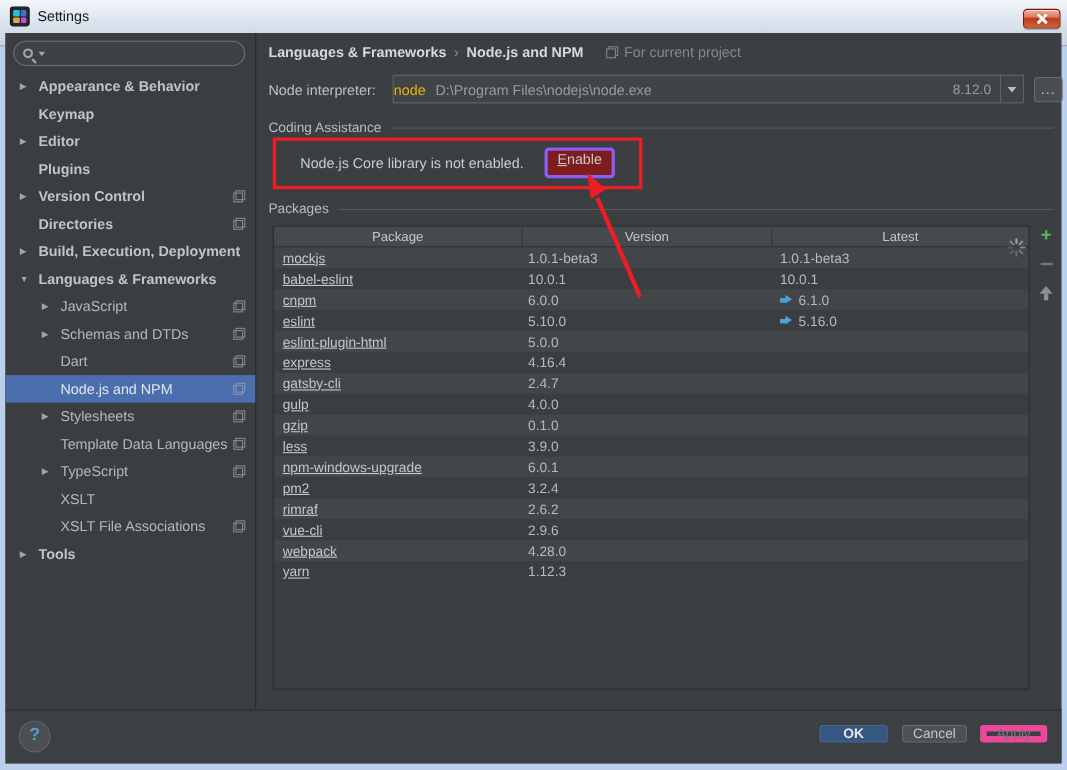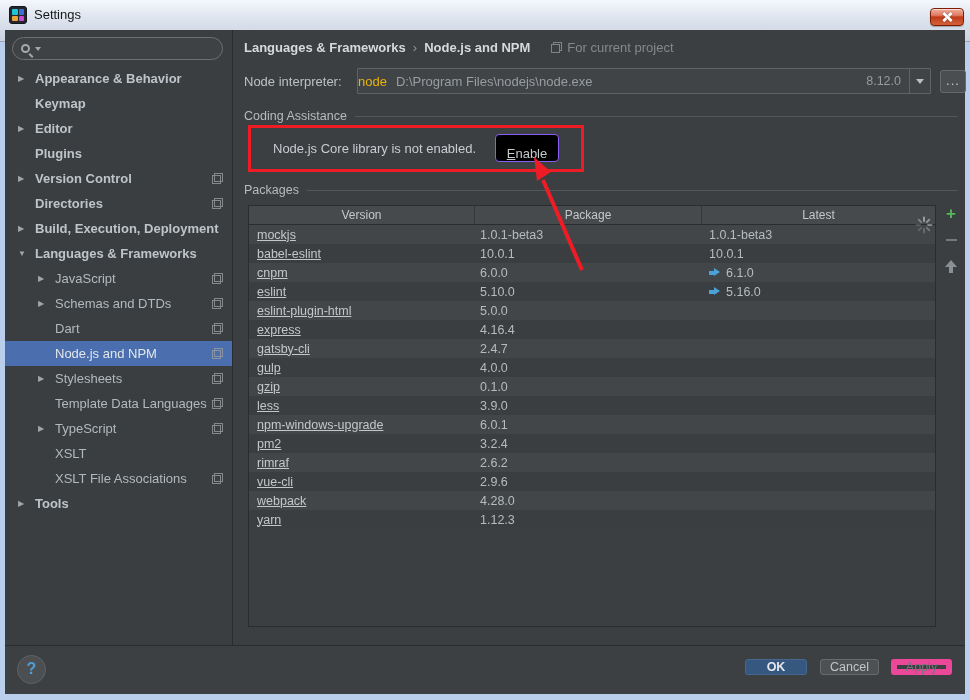--- a/index.html
+++ b/index.html
@@ -70,22 +70,22 @@
   .tri-down{width:0;height:0;border-left:4px solid transparent;border-right:4px solid transparent;border-top:5px solid #b9bdc0;}
   .browse-btn{position:absolute;left:706px;top:40px;width:26px;height:23px;border:1px solid #666a6c;border-radius:3px;
     background:#4a4e50;color:#c3c7ca;text-align:center;line-height:19px;letter-spacing:1px;cursor:default;}
 
   .section-hdr{position:absolute;left:10px;right:7px;display:flex;align-items:center;gap:8px;color:#b7bbbe;font-size:12.5px;}
   .section-hdr::after{content:'';flex:1;height:1px;background:#55585a;}
   .hdr-coding{top:79px;} .hdr-packages{top:153px;}
 
   .redbox{position:absolute;left:14px;top:95px;width:336px;height:47px;border:3px solid var(--annotation_red,#ee1c25);z-index:4;}
   .na-msg{position:absolute;left:39px;top:95px;height:47px;display:flex;align-items:center;color:#c9cdd1;z-index:5;}
-  .enable-btn{position:absolute;left:261px;top:104px;width:64px;height:28px;background:#000000;border:1px solid #8b5cf6;
-    border-radius:4px;color:#c5c9cc;display:flex;align-items:flex-end;justify-content:center;z-index:5;cursor:default;}
+  .enable-btn{position:absolute;left:261px;top:104px;width:64px;height:28px;background:#7f1d1d;border:3px solid #8b5cf6;
+    border-radius:4px;color:#c5c9cc;display:flex;align-items:flex-start;justify-content:center;z-index:5;cursor:default;}
   .enable-btn .ul{text-decoration:underline;}
   .anno-svg{position:absolute;left:0;top:0;z-index:6;pointer-events:none;}
 
   .pkg-table{position:absolute;left:14px;top:175px;width:688px;height:422px;border:1px solid #2a2c2d;background:#3c3f41;overflow:hidden;}
   .pkg-head{display:grid;grid-template-columns:226px 227px 1fr;height:19px;background:#474a4d;border-bottom:1px solid #2a2c2d;}
   .pkg-head div{display:flex;align-items:center;justify-content:center;font-size:12px;color:#c4c7ca;border-right:1px solid #35383a;cursor:default;}
   .pkg-head div:last-child{border-right:none;}
   .trow{display:grid;grid-template-columns:226px 227px 1fr;height:19px;align-items:center;font-size:12.5px;cursor:default;}
   .trow:nth-child(odd){background:#434648;}
   .trow:nth-child(even){background:#3b3e40;}
@@ -262,22 +262,22 @@
       <line x1="348" y1="240" x2="309" y2="150" stroke="#ee1c25" stroke-width="4"></line>
       <polygon points="300,127 317,142 303,151" fill="#ee1c25"></polygon>
     </svg>
 
     <div class="section-hdr hdr-packages">
       <span>Packages</span>
     </div>
 
     <div class="pkg-table">
       <div class="pkg-head">
+        <div>Package</div>
         <div>Version</div>
-        <div>Package</div>
         <div>Latest</div>
       </div>
       <div id="tbody">
           <div class="trow">
             <div class="cp">mockjs</div>
             <div class="cv">1.0.1-beta3</div>
             <div class="cl">
               <span>1.0.1-beta3</span>
             </div>
           </div>

